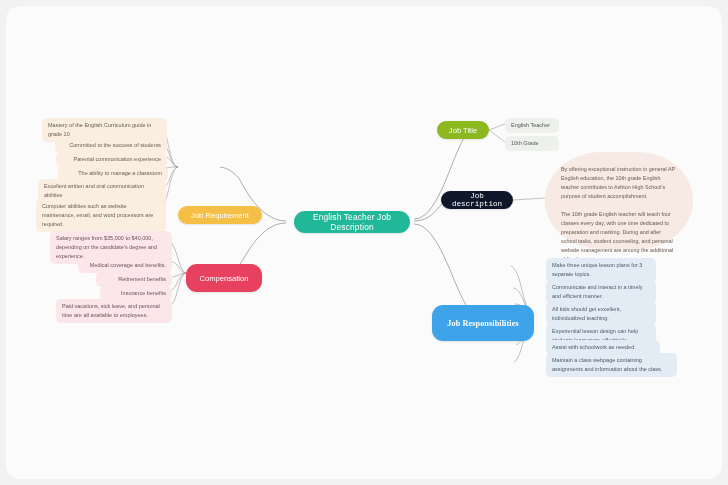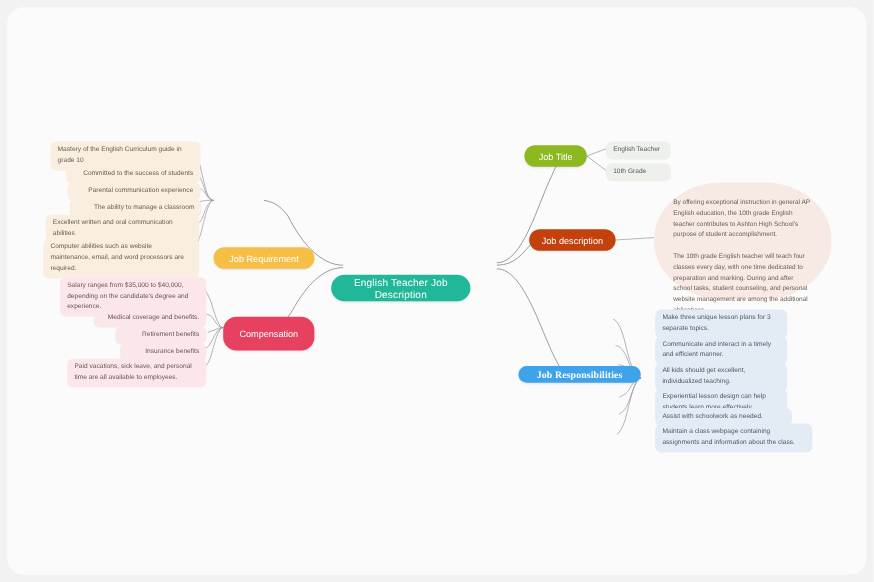--- a/index.html
+++ b/index.html
@@ -61,21 +61,21 @@
   .branch {
     border-radius: 11px;
     color: #ffffff;
     font-size: 7.6px;
     padding: 0 3px;
     box-shadow: 0 1px 2px rgba(0,0,0,.10);
   }
   .branch.req  { background: #f5bf45; margin-top: 48px; }
   .branch.comp { background: #e8415f; }
   .branch.title{ background: #8cb920; }
-  .branch.desc { background: #c2410c; }
+  .branch.desc { background: #0f172a; font-family: Liberation Mono, monospace; }
   .branch.resp {
     background: #3ea3e8;
     font-family: "Liberation Serif", serif;
     font-weight: bold;
     font-size: 8.2px;
     letter-spacing: .1px;
   }
 
   
   .leaf {
@@ -155,21 +155,21 @@
     <g fill="none" stroke="#8e98a4" stroke-width="0.6">
       <path d="M534,315 C528,315 524,298 520,282 C517,272 514,267 511,266"></path>
       <path d="M534,315 C529,315 525,305 522,297 C519,291 516,288 513,288"></path>
       <path d="M534,315 C530,315 527,311 524,308 C521,305 518,304 515,304"></path>
       <path d="M534,315 C530,315 527,320 524,325 C521,329 518,330 516,331"></path>
       <path d="M534,315 C530,315 527,327 523,337 C521,342 518,344 516,345"></path>
       <path d="M534,315 C529,315 525,334 521,350 C518,358 516,361 514,362"></path>
     </g>
   </svg>
 
-  <div class="node central" style="left:276px; top:211px; width:116px; height:22px;margin-top:18px;">English Teacher Job Description</div>
+  <div class="node central" style="left:294px; top:211px; width:116px; height:22px;">English Teacher Job Description</div>
 
   <div class="node branch req" style="left:178px; top:158px; width:84px; height:18px;">Job Requirement</div>
 
   <div class="leaf amber left-align" style="position:absolute; left:42px; top:118px; width:125px;">Mastery of the English Curriculum guide in grade 10</div>
 
   <div class="leaf amber right-align" style="position:absolute; left:55px; top:138px; width:112px;">Committed to the success of students</div>
 
   <div class="leaf amber right-align" style="position:absolute; left:56px; top:152px; width:111px;">Parental communication experience</div>
 
   <div class="leaf amber right-align" style="position:absolute; left:58px; top:166px; width:110px;">The ability to manage a classroom</div>
@@ -196,21 +196,21 @@
 
   <div class="leaf sage left-align" style="position:absolute; left:505px; top:136px; width:54px;">10th Grade</div>
 
   <div class="node branch desc" style="left:441px; top:191px; width:72px; height:18px;">Job description</div>
 
   <div class="blob" style="left:545px; top:152px; width:148px; height:97px;">
     <p>By offering exceptional instruction in general AP English education, the 10th grade English teacher contributes to Ashton High School's purpose of student accomplishment.</p>
     <p>The 10th grade English teacher will teach four classes every day, with one time dedicated to preparation and marking. During and after school tasks, student counseling, and personal website management are among the additional obligations.</p>
   </div>
 
-  <div class="node branch resp" style="left:432px; top:305px; width:102px; height:14px;">Job Responsibilities</div>
+  <div class="node branch resp" style="left:432px; top:305px; width:102px; height:36px;">Job Responsibilities</div>
 
   <div class="leaf blue left-align" style="position:absolute; left:546px; top:258px; width:110px;">Make three unique lesson plans for 3 separate topics.</div>
 
   <div class="leaf blue left-align" style="position:absolute; left:546px; top:280px; width:110px;">Communicate and interact in a timely and efficient manner.</div>
 
   <div class="leaf blue left-align" style="position:absolute; left:546px; top:302px; width:110px;">All kids should get excellent, individualized teaching.</div>
 
   <div class="leaf blue left-align" style="position:absolute; left:546px; top:324px; width:110px;">Experiential lesson design can help students learn more effectively.</div>
 
   <div class="leaf blue left-align" style="position:absolute; left:546px; top:340px; width:114px;">Assist with schoolwork as needed.</div>

